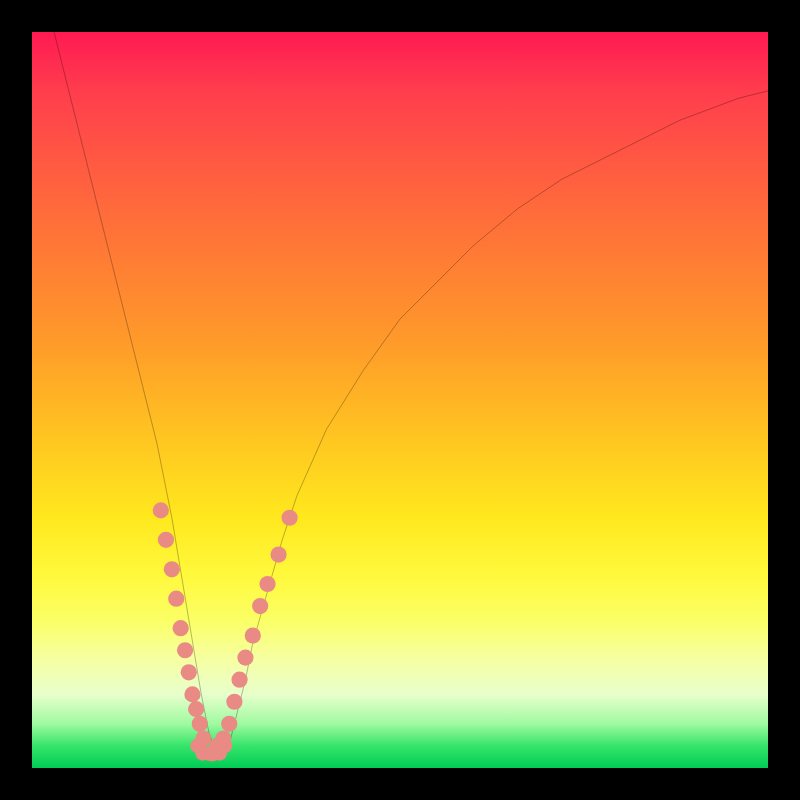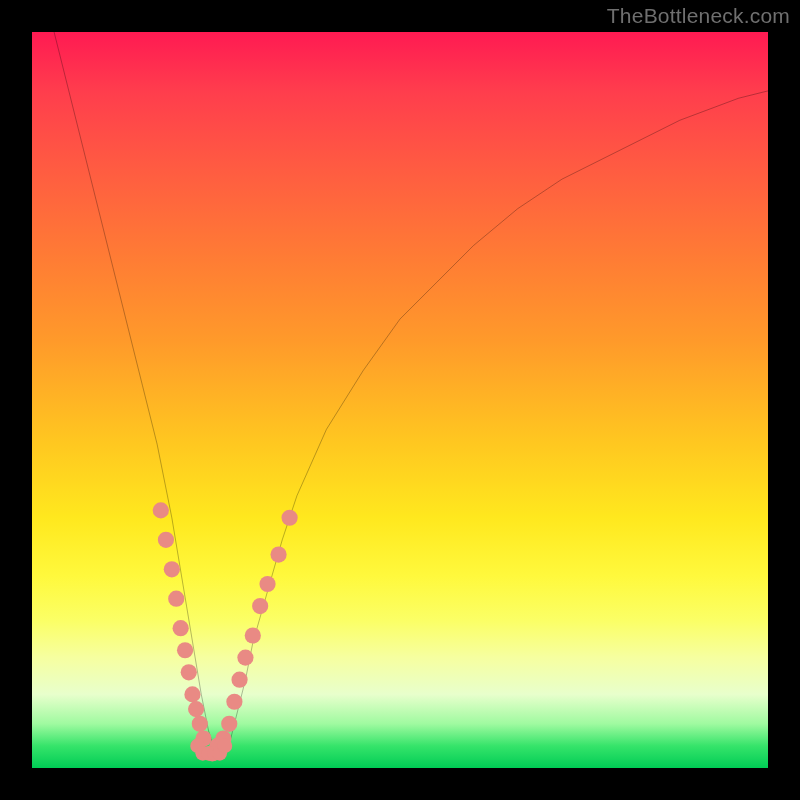--- a/index.html
+++ b/index.html
@@ -107,14 +107,13 @@
           <circle cx="22.5" cy="97" r="1" fill="#e98a84"></circle>
           <circle cx="23.2" cy="98" r="1" fill="#e98a84"></circle>
           <circle cx="24" cy="98" r="1" fill="#e98a84"></circle>
           <circle cx="24.8" cy="98" r="1" fill="#e98a84"></circle>
           <circle cx="25.5" cy="98" r="1" fill="#e98a84"></circle>
           <circle cx="26.2" cy="97" r="1" fill="#e98a84"></circle>
         </g>
     </svg>
   </div>
 
-  <div class="watermark">TheBottleneck.com</div>
 </div>
 
 </body></html>

